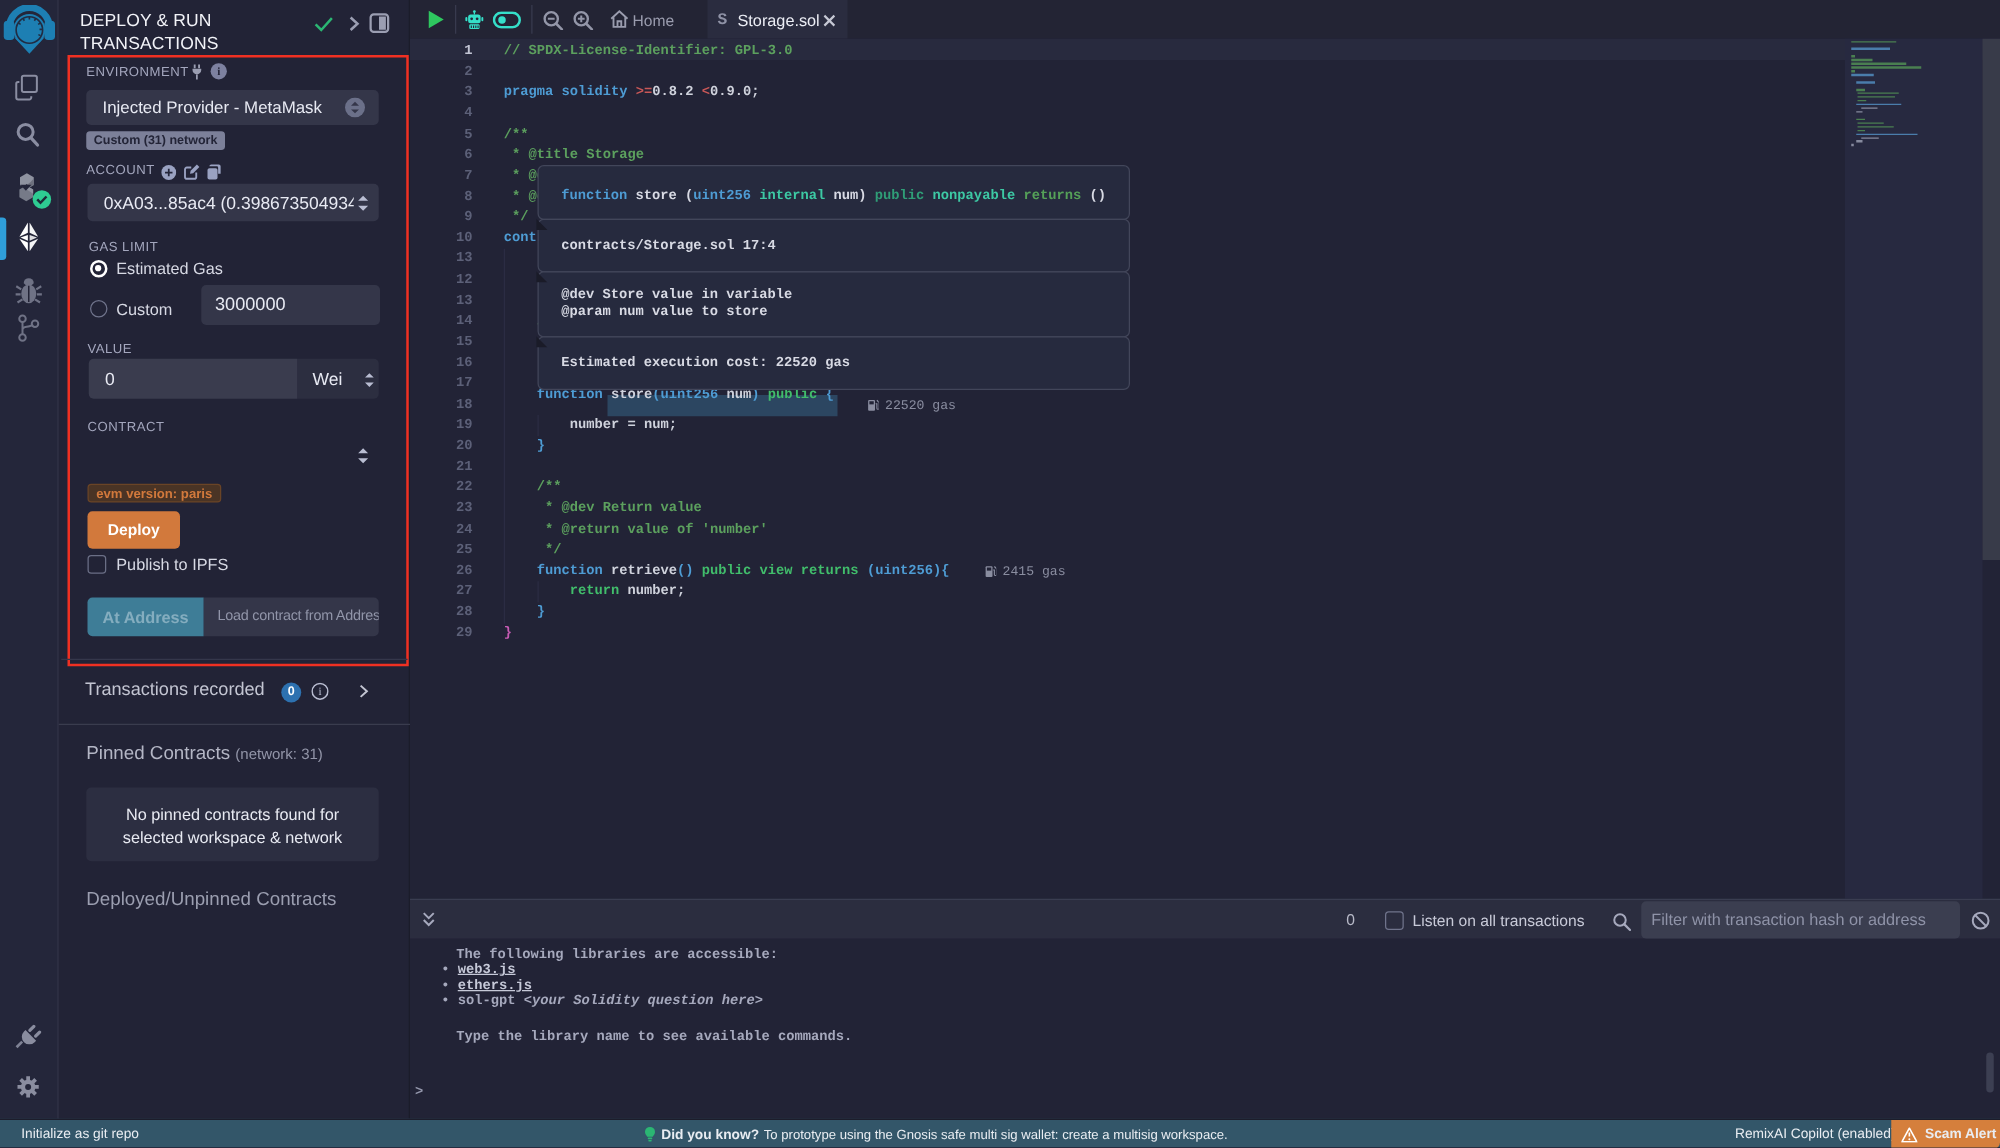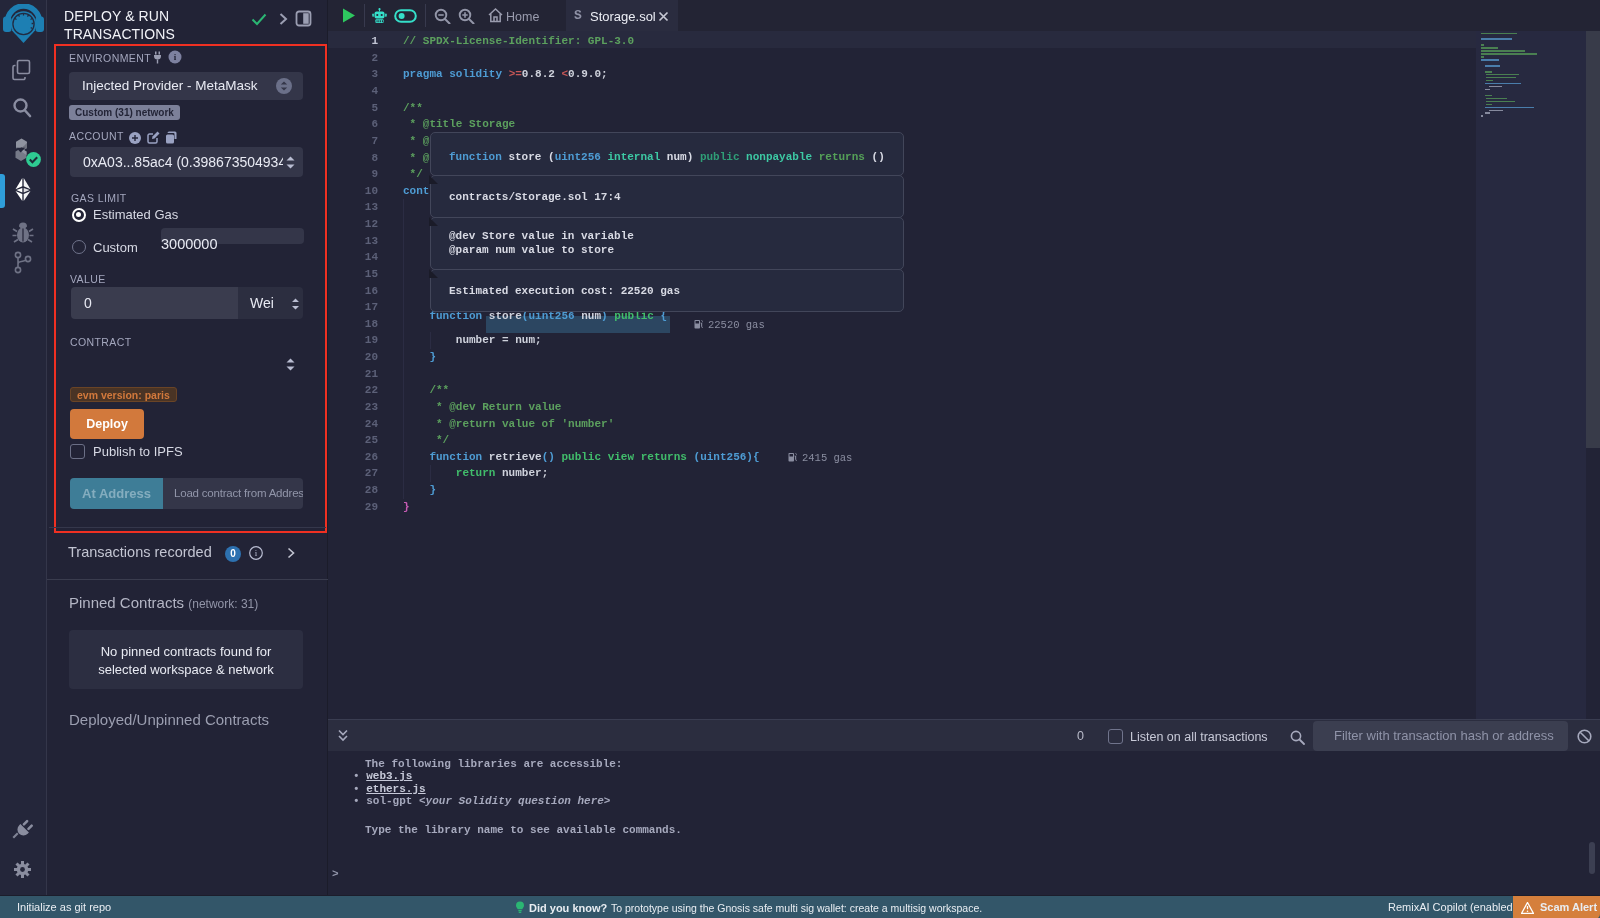--- a/index.html
+++ b/index.html
@@ -172,21 +172,21 @@
     <svg class="abs" style="left:238px;top:155px" width="11" height="15" viewBox="0 0 11 15">
         <path d="M1.5 5.5 L5.5 1.5 L9.5 5.5 Z M1.5 9.5 L5.5 13.5 L9.5 9.5 Z" fill="#b9bdd2"></path>
       </svg>
 
     <div class="abs lbl" style="left:24px;top:192px">GAS LIMIT</div>
     <div class="abs" style="left:24.5px;top:207.5px;width:14px;height:14px;border-radius:50%;border:2px solid #fff"></div>
     <div class="abs" style="left:29px;top:212px;width:5px;height:5px;border-radius:50%;background:#fff"></div>
     <div class="abs" style="left:46px;top:207px;font-size:13px;color:#d7d9e4">Estimated Gas</div>
     <div class="abs" style="left:24.5px;top:240px;width:14px;height:14px;border-radius:50%;border:1.5px solid #70748c"></div>
     <div class="abs" style="left:46px;top:240px;font-size:13px;color:#d7d9e4">Custom</div>
-    <div class="abs sel" style="left:114px;top:228px;width:143px;height:16px;line-height:32px;font-size:14.5px;">3000000</div>
+    <div class="abs sel" style="left:114px;top:228px;width:143px;height:32px;line-height:32px;font-size:14.5px;padding-left:11px">3000000</div>
 
     <div class="abs lbl" style="left:23px;top:273px">VALUE</div>
     <div class="abs" style="left:24px;top:287px;width:167px;height:32px;background:#3a3c4e;border-radius:4px 0 0 4px;line-height:32px;font-size:14px;color:#e8eaf3;padding-left:13px">0</div>
     <div class="abs" style="left:191px;top:287px;width:65px;height:32px;background:#2c2e40;border-radius:0 4px 4px 0;line-height:32px;font-size:14px;color:#e8eaf3;padding-left:12px">Wei</div>
     <svg class="abs" style="left:244px;top:297px" width="9" height="14" viewBox="0 0 9 14">
         <path d="M1 5 L4.5 1.5 L8 5 Z M1 9 L4.5 12.5 L8 9 Z" fill="#b9bdd2"></path>
       </svg>
 
     <div class="abs lbl" style="left:23px;top:336px">CONTRACT</div>
     <svg class="abs" style="left:238px;top:357px" width="11" height="15" viewBox="0 0 11 15">
@@ -400,21 +400,21 @@
           <path d="M2 7 L6 11 L10 7"></path>
         </g>
       </svg>
     <div class="abs" style="left:749px;top:9px;font-size:12.5px;color:#b8bac8">0</div>
     <div class="abs" style="left:780px;top:9px;width:15px;height:15px;border:1px solid #70748c;border-radius:3px;background:#2b2d3f"></div>
     <div class="abs" style="left:802px;top:10px;font-size:12.5px;color:#c8cad8">Listen on all transactions</div>
     <svg class="abs" style="left:962px;top:10px" width="15" height="15" viewBox="0 0 15 15">
         <circle cx="6" cy="6" r="4.6" fill="none" stroke="#a6a9bd" stroke-width="1.6"></circle>
         <path d="M9.5 9.5 L14 14" stroke="#a6a9bd" stroke-width="1.8" stroke-linecap="round"></path>
       </svg>
-    <div class="abs" style="left:985px;top:1px;width:255px;height:30px;background:#3b3e50;border-radius:4px;line-height:30px;font-size:13px;color:#8f93a8;padding-left:21px">Filter with transaction hash or address</div>
+    <div class="abs" style="left:985px;top:1px;width:255px;height:30px;background:#3b3e50;border-radius:4px;line-height:30px;font-size:13px;color:#8f93a8;padding-left:8px">Filter with transaction hash or address</div>
     <svg class="abs" style="left:1249px;top:9px" width="15" height="15" viewBox="0 0 15 15">
         <circle cx="7.5" cy="7.5" r="6.3" fill="none" stroke="#a6a9bd" stroke-width="1.6"></circle>
         <path d="M3.2 3.2 L11.8 11.8" stroke="#a6a9bd" stroke-width="1.6"></path>
       </svg>
   </div>
   <div id="terminal" class="abs">
     <div class="term-ln" style="top:7px;left:37px">The following libraries are accessible:</div>
     <div class="term-ln" style="top:19.4px;left:25px">• <span class="tlink">web3.js</span></div>
     <div class="term-ln" style="top:31.8px;left:25px">• <span class="tlink">ethers.js</span></div>
     <div class="term-ln" style="top:44.2px;left:25px">• sol-gpt <span style="font-style:italic">&lt;your Solidity question here&gt;</span></div>

